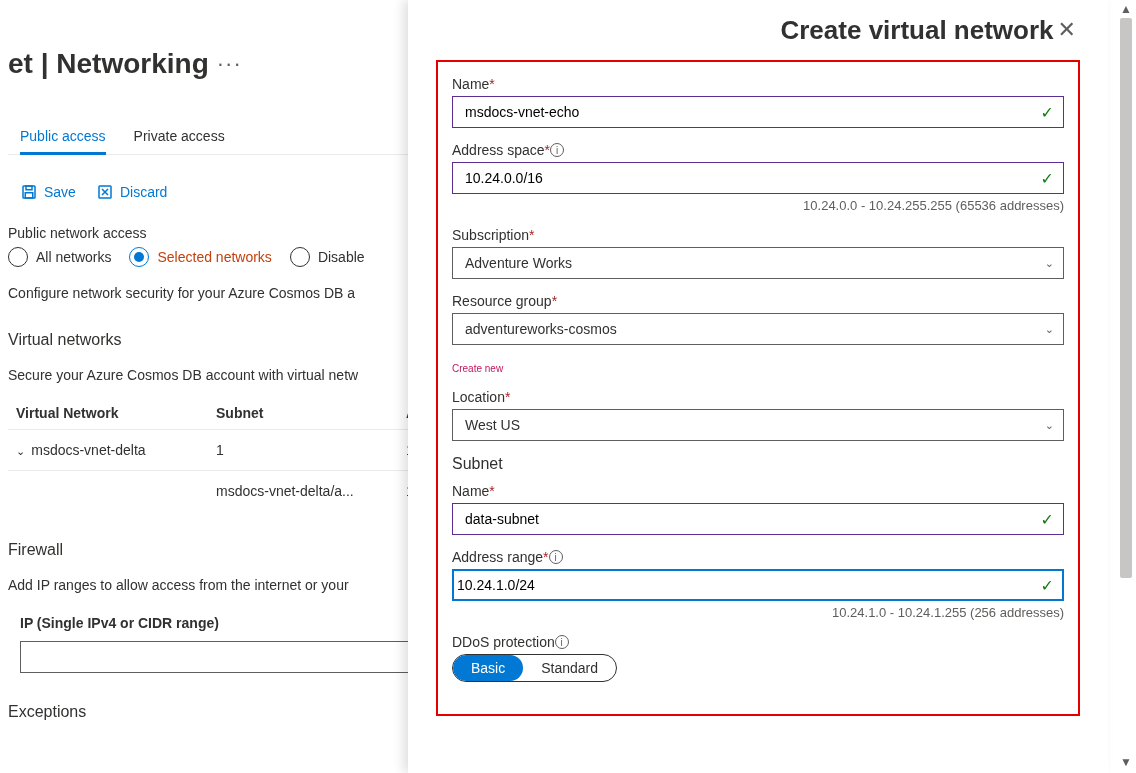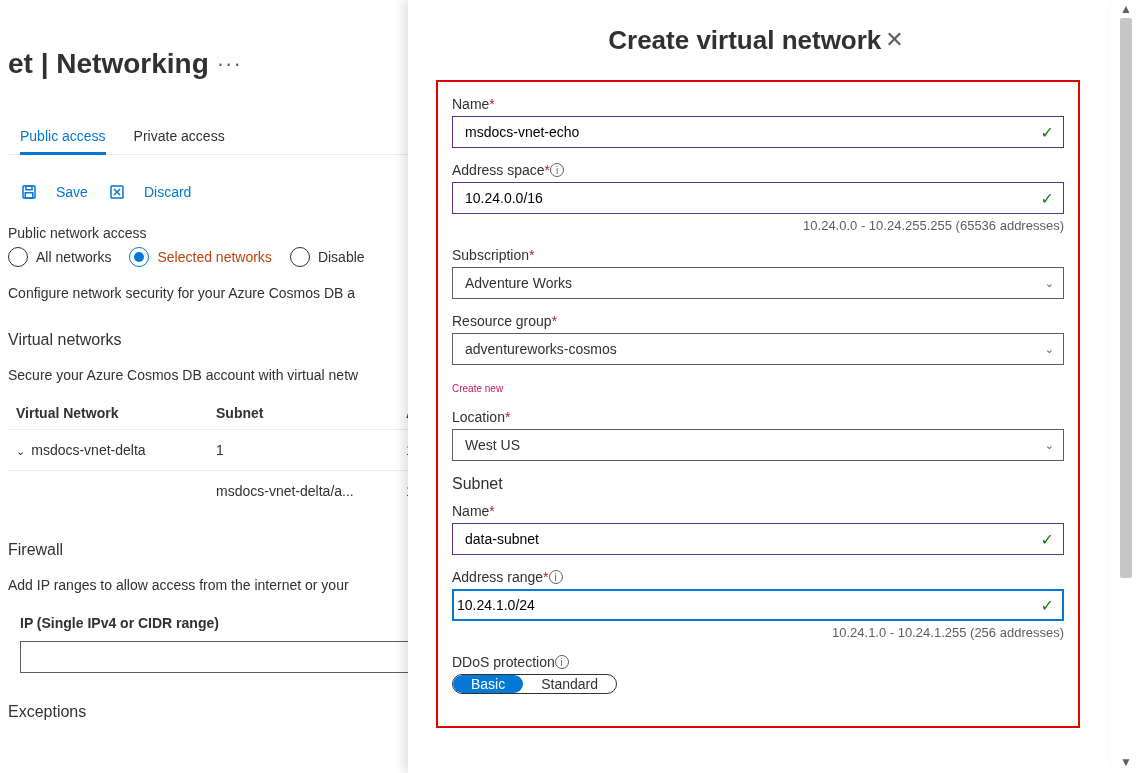--- a/index.html
+++ b/index.html
@@ -8,21 +8,21 @@
 
 
 .page{position:absolute;left:0;top:0;width:1108px;height:773px;padding:0 0 0 8px}
 .page h1{font-size:28px;font-weight:600;margin:48px 0 0 0;display:flex;align-items:center;gap:8px}
 .more{color:#605e5c;font-size:22px;letter-spacing:1px;font-weight:400}
 .tabs{display:flex;gap:28px;margin:48px 0 0 0;border-bottom:1px solid #edebe9;padding-left:12px}
 .tab{padding:0 0 10px 0;font-size:14px;color:#323130;cursor:pointer;position:relative}
 .tab.active{color:#0078d4;font-weight:400}
 .tab.active:after{content:"";position:absolute;left:0;right:0;bottom:-1px;height:3px;background:#0078d4}
 .toolbar{display:flex;gap:20px;margin:28px 0 0 12px}
-.toolbtn{display:flex;align-items:center;gap:18px;color:#0078d4;cursor:pointer;font-size:14px}
+.toolbtn{display:flex;align-items:center;gap:6px;color:#0078d4;cursor:pointer;font-size:14px}
 .toolbtn svg{width:18px;height:18px}
 .section-label{margin:24px 0 6px 0;color:#323130;font-size:14px}
 .radios{display:flex;gap:18px;align-items:center;margin-left:0}
 .radio{display:flex;align-items:center;gap:8px;cursor:pointer}
 .radio .dot{width:20px;height:20px;border:1px solid #323130;border-radius:50%;display:flex;align-items:center;justify-content:center}
 .radio.sel .dot{border-color:#0078d4}
 .radio.sel .dot:after{content:"";width:10px;height:10px;border-radius:50%;background:#0078d4}
 .radio.sel span{color:#c2410c}
 .help{margin:18px 0 0 0;color:#323130}
 .h2{font-size:16px;margin:30px 0 4px 0}
@@ -31,38 +31,38 @@
 .thead>div{padding:0 8px}
 .col1{width:200px}.col2{width:190px}.col3{width:90px}
 .trow{display:flex;padding:12px 0;border-top:1px solid #edebe9}
 .trow>div{padding:0 8px}
 .chev{display:inline-block;margin-right:6px;font-size:11px}
 .ipbox{border:1px solid #605e5c;height:32px;margin:10px 0 0 0;width:420px}
 .bold{font-weight:600}
 
 
 .panel{position:absolute;right:28px;top:0;width:700px;height:773px;background:#fff;box-shadow:-5px 0 10px rgba(0,0,0,.12);padding:0 28px 0 28px;overflow:hidden}
-.panelhead{display:flex;align-items:center;justify-content:center;height:80px}
+.panelhead{display:flex;align-items:center;justify-content:flex-end;height:60px}
 .panelhead h2{font-size:26px;font-weight:600;margin:0}
 .close{font-size:22px;color:#605e5c;cursor:pointer;padding:4px}
 .redbox{border:2px solid #e50000;padding:14px 14px 16px 14px}
 .field{margin:0 0 14px 0}
 .flabel{font-size:14px;color:#323130;display:flex;align-items:center;margin-bottom:4px}
 .req{color:#a4262c}
 .info{width:14px;height:14px;border:1px solid #605e5c;border-radius:50%;font-size:10px;display:inline-flex;align-items:center;justify-content:center;color:#605e5c}
 .tinput{position:relative;display:block}
 .tinput input,.tinput .sel{width:100%;height:32px;border:1px solid #605e5c;padding:0 34px 0 12px;font-size:14px;background:#fff;font-family:inherit}
 .tinput.ok input{border-color:#5c2e91}
 .tinput.focus input{border:2px solid #0078d4;padding:0 33px 0 3px}
 .check{position:absolute;right:10px;top:50%;transform:translateY(-50%);color:#107c10;font-size:16px}
 .caret{position:absolute;right:10px;top:50%;transform:translateY(-50%);color:#605e5c;font-size:11px}
 .hint{text-align:right;font-size:13px;color:#605e5c;margin-top:4px}
 .link{color:#be185d;font-size:10px;cursor:pointer;margin-top:18px;display:inline-block}
 .subhead{font-size:16px;margin:12px 0 10px 0}
-.pill{display:inline-flex;border:1px solid #323130;border-radius:16px;height:20px;overflow:hidden;align-items:center}
+.pill{display:inline-flex;border:1px solid #323130;border-radius:16px;height:28px;overflow:hidden;align-items:center}
 .pill span{padding:0 18px;height:100%;display:flex;align-items:center;cursor:pointer}
 .pill .on{background:#0078d4;color:#fff;border-radius:16px}
 
 
 .sbar{position:absolute;right:0;top:0;width:20px;height:773px;display:flex;flex-direction:column;align-items:center;justify-content:space-between;padding:0 0 2px 0}
 .sbtn{width:18px;height:18px;color:#605e5c;font-size:12px;display:flex;align-items:center;justify-content:center;cursor:pointer}
 .strack{flex:1;width:20px;position:relative}
 .sthumb{position:absolute;left:4px;top:0;width:12px;height:560px;background:#c8c6c4;border-radius:2px}
 </style>
 </head>

